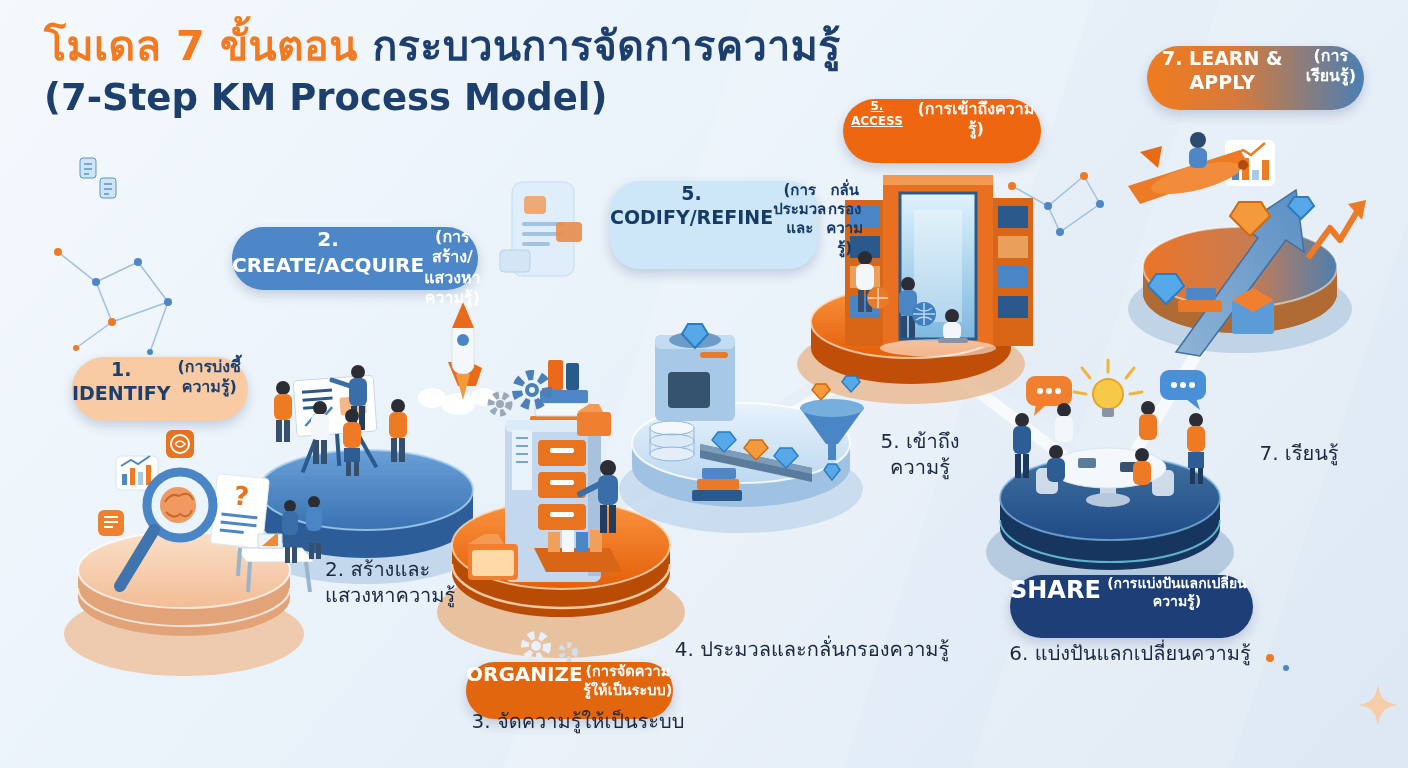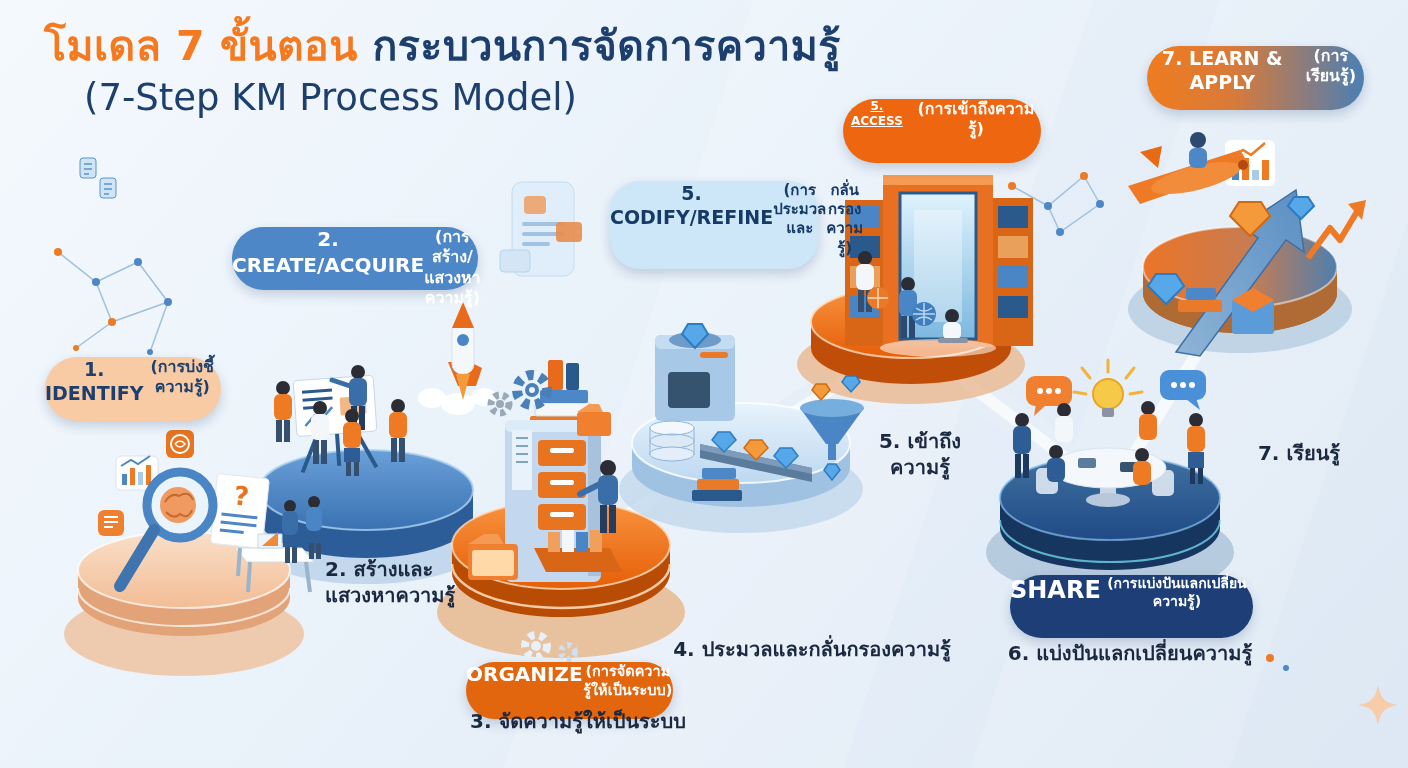--- a/index.html
+++ b/index.html
@@ -14,32 +14,32 @@
   .bg-panel.p1 { left:620px; top:-80px; width:340px; height:980px; opacity:.35; }
   .bg-panel.p2 { left:1080px; top:-60px; width:260px; height:980px; opacity:.3; }
 
   #scene { position:absolute; left:0; top:0; }
 
   
   .title-wrap { position:absolute; left:44px; top:22px; line-height:1.18; }
   .title-line1 { font-size:41px; font-weight:800; letter-spacing:.5px; }
   .title-line1 .hl { color:#f5791f; }
   .title-line1 .rest { color:#1c3f6e; }
-  .title-line2 { font-size:37px; font-weight:400; color:#1c3f6e; margin-top:6px;margin-left:40px; }
+  .title-line2 { font-size:37px; font-weight:700; color:#1c3f6e; margin-top:6px; }
 
   
   .badge {
     position:absolute; display:flex; flex-direction:row; justify-content:space-between;
     text-align:center; line-height:1.28; border-radius:32px;
     box-shadow:0 5px 12px rgba(25,55,105,.20);
   }
   .badge .l1 { font-weight:800; }
   .badge .l2, .badge .l3 { font-weight:700; }
 
-  .badge-identify { left:45px; top:357px; width:176px; height:64px; background:#f8cba4; color:#1c3f6e; }
+  .badge-identify { left:72px; top:357px; width:176px; height:64px; background:#f8cba4; color:#1c3f6e; }
   .badge-identify .l1 { font-size:19px; }
   .badge-identify .l2 { font-size:16px; }
 
   .badge-create { left:232px; top:227px; width:246px; height:63px; background:#4d87c7; color:#fff; }
   .badge-create .l1 { font-size:20px; }
   .badge-create .l2 { font-size:16px; }
 
   .badge-organize { left:466px; top:662px; width:207px; height:57px; background:#e2660e; color:#fff; border-radius:29px; }
   .badge-organize .l1 { font-size:20px; }
   .badge-organize .l2 { font-size:14.5px; }
@@ -55,21 +55,21 @@
   .badge-share { left:1010px; top:575px; width:243px; height:63px; background:#1d3e77; color:#fff; }
   .badge-share .l1 { font-size:24px; }
   .badge-share .l2 { font-size:14px; }
 
   .badge-learn { left:1147px; top:46px; width:217px; height:64px;
     background:linear-gradient(90deg,#ef7c1f 0%,#d87a3a 40%,#4a7fb5 100%); color:#fff; }
   .badge-learn .l1 { font-size:19px; }
   .badge-learn .l2 { font-size:16px; }
 
   
-  .caption { position:absolute; color:#1b2940; font-weight:700; line-height:1.3; }
+  .caption { position:absolute; color:#1b2940; font-weight:400; line-height:1.3; }
   .cap-2 { left:325px; top:556px; font-size:20px; text-align:left; }
   .cap-3 { left:458px; top:708px; width:240px; font-size:20px; text-align:center; }
   .cap-4 { left:672px; top:636px; width:280px; font-size:20px; text-align:center; }
   .cap-5 { left:858px; top:428px; width:124px; font-size:20px; text-align:center; }
   .cap-6 { left:1002px; top:640px; width:256px; font-size:20px; text-align:center; }
   .cap-7 { left:1244px; top:440px; width:110px; font-size:20px; text-align:center; }
 </style>
 </head>
 <body>
 

